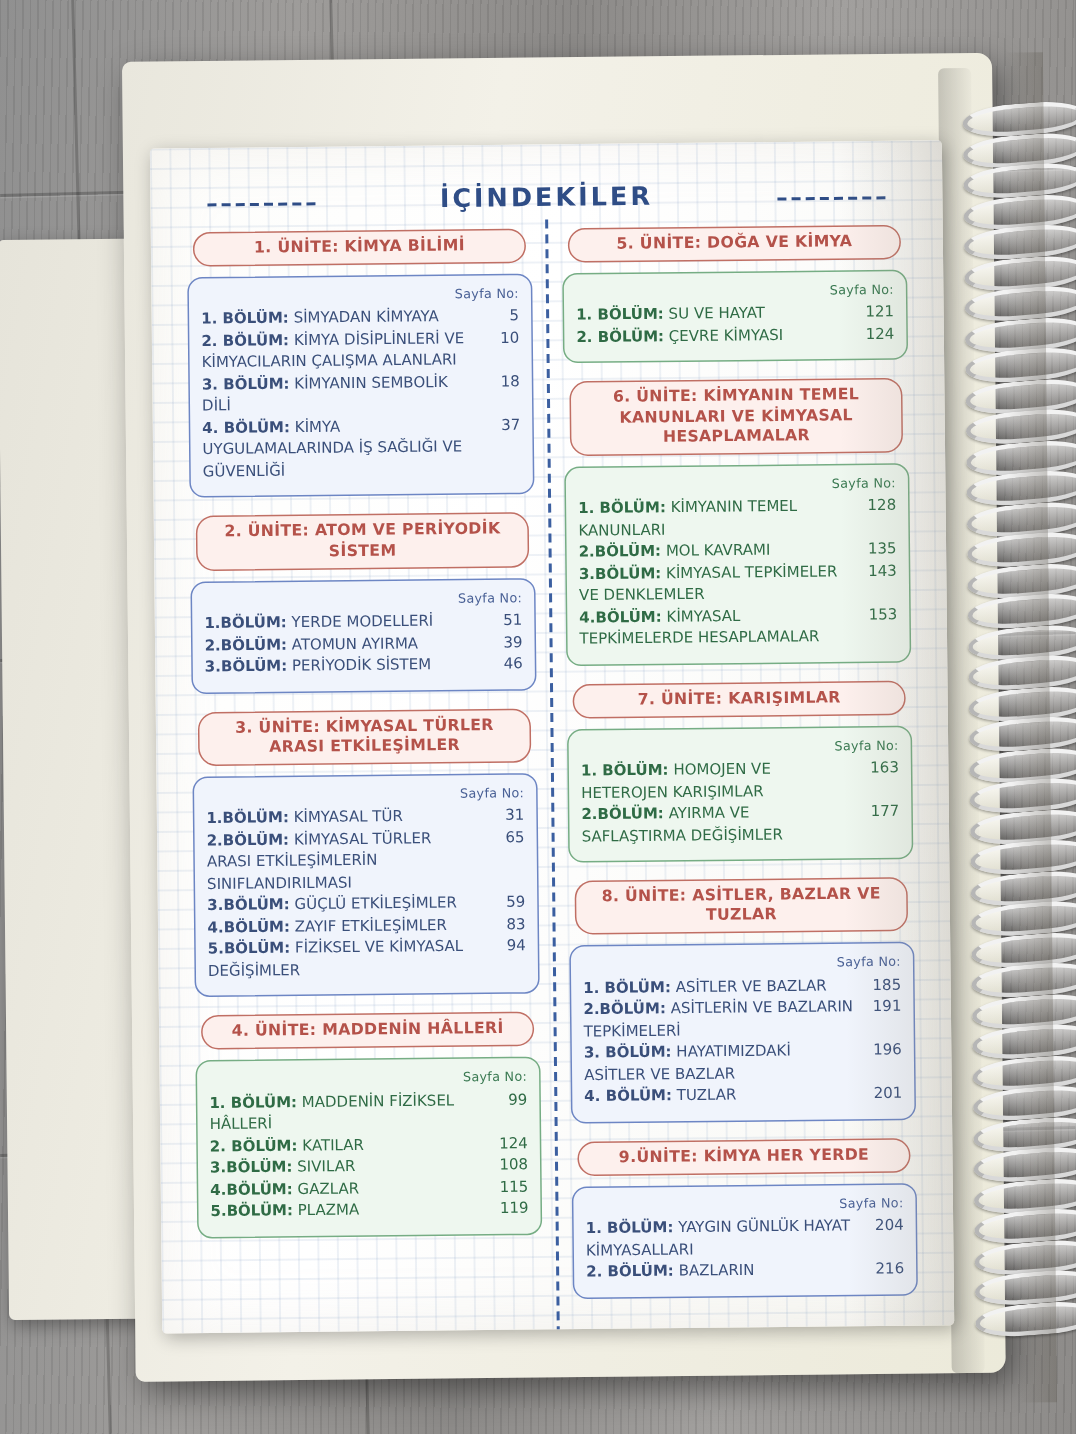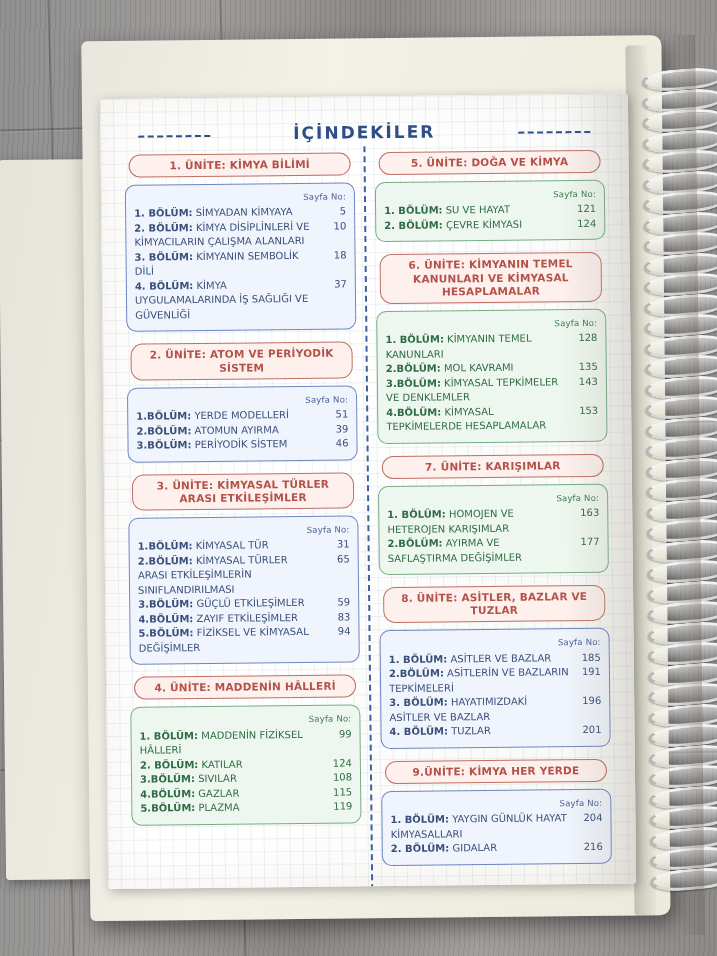--- a/index.html
+++ b/index.html
@@ -457,21 +457,21 @@
                 </div>
               </div>
               <div class="unit-head">9.ÜNİTE: KİMYA HER YERDE</div>
               <div class="block blue">
                 <div class="sayfa">Sayfa No:</div>
                 <div class="row">
                   <div class="txt"><span class="lbl">1. BÖLÜM:</span><span> YAYGIN GÜNLÜK HAYAT KİMYASALLARI</span></div>
                   <div class="pg">204</div>
                 </div>
                 <div class="row">
-                  <div class="txt"><span class="lbl">2. BÖLÜM:</span><span> GIDALAR</span></div>
+                  <div class="txt"><span class="lbl">2. BÖLÜM:</span><span> BAZLARIN</span></div>
                   <div class="pg">216</div>
                 </div>
               </div>
             </div>
         </div>
       </div>
       <div class="page-shade"></div>
     </div>
 
     <div class="paper-curl"></div>

